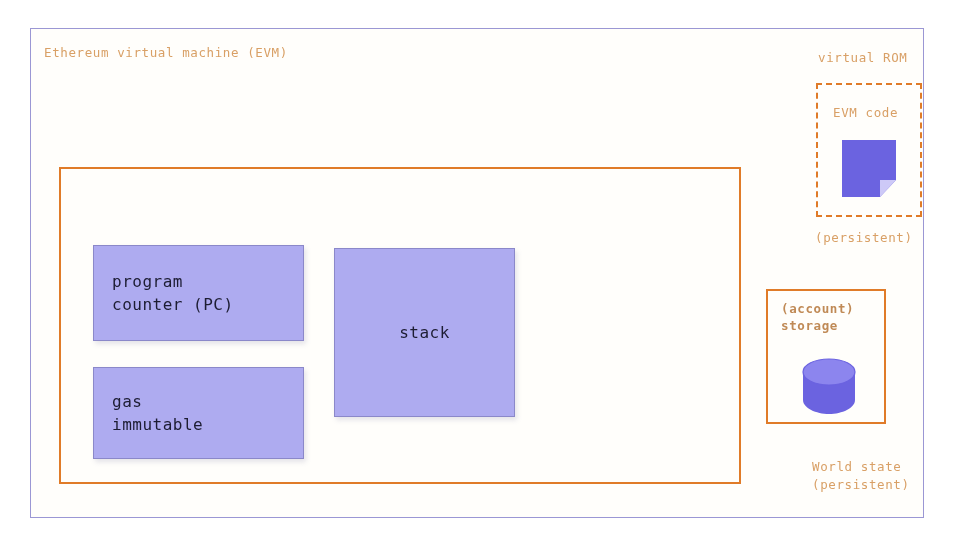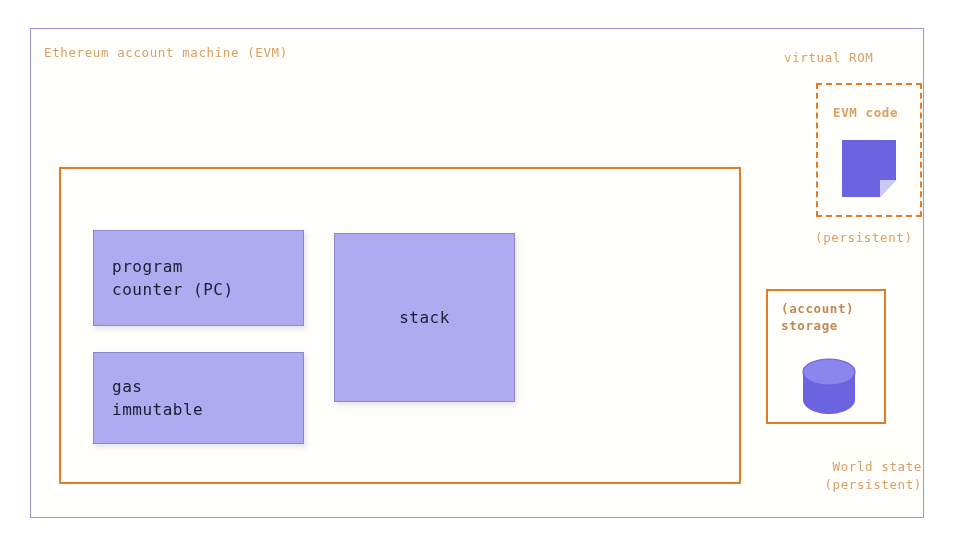--- a/index.html
+++ b/index.html
@@ -69,20 +69,21 @@
   .block {
     position: absolute;
     background: #aeabf0;
     border: 1px solid #8b88c9;
     box-sizing: border-box;
     box-shadow: 2px 3px 5px rgba(120,120,160,0.20);
     color: #1d1d33;
     font-size: 16px;
     letter-spacing: 0.5px;
     line-height: 1.45;
+    margin-top: 15px;
   }
   .block.left-text {
     display: flex;
     align-items: center;
     justify-content: flex-start;
     padding-left: 18px;
   }
   .block.center-text {
     display: flex;
     align-items: center;
@@ -92,21 +93,21 @@
   #pc-block   { left: 93px;  top: 230px; width: 211px; height: 96px;  }
   #gas-block  { left: 93px;  top: 352px; width: 211px; height: 92px;  }
   #stack-block  { left: 334px; top: 233px; width: 181px; height: 169px; align-items: center; }
   #memory-block { left: 527px; top: 227px; width: 180px; height: 222px; }
 
   .block-label { white-space: pre-line; }
 
   
   .rom-title {
     position: absolute;
-    left: 784px;
+    left: 818px;
     top: 50px;
     font-size: 12.5px;
     letter-spacing: 0.6px;
     color: #d9a066;
     white-space: nowrap;
   }
   .rom-frame {
     position: absolute;
     left: 816px;
     top: 83px;
@@ -117,21 +118,20 @@
     box-sizing: border-box;
   }
   .rom-code-label {
     position: absolute;
     left: 833px;
     top: 105px;
     font-size: 12.5px;
     letter-spacing: 0.6px;
     color: #d9a066;
     white-space: nowrap;
-    font-weight: bold;
   }
   .doc-icon {
     position: absolute;
     left: 842px;
     top: 140px;
     width: 54px;
     height: 57px;
   }
   .immutable-label {
     position: absolute;
@@ -174,31 +174,30 @@
   }
   .world-state-label {
     position: absolute;
     left: 812px;
     top: 458px;
     font-size: 12.5px;
     letter-spacing: 0.6px;
     line-height: 1.4;
     color: #d9a066;
     white-space: pre-line;
-    text-align: right;
     width: 110px;
   }
 </style>
 </head>
 <body>
 
 <div id="canvas">
 
   <div class="evm-frame"></div>
-  <div class="evm-title">Ethereum account machine (EVM)</div>
+  <div class="evm-title">Ethereum virtual machine (EVM)</div>
 
   <div class="machine-frame"></div>
 
   <div id="pc-block" class="block left-text">
     <span class="block-label">program
 counter (PC)</span>
   </div>
 
   <div id="gas-block" class="block left-text">
     <span class="block-label">gas

